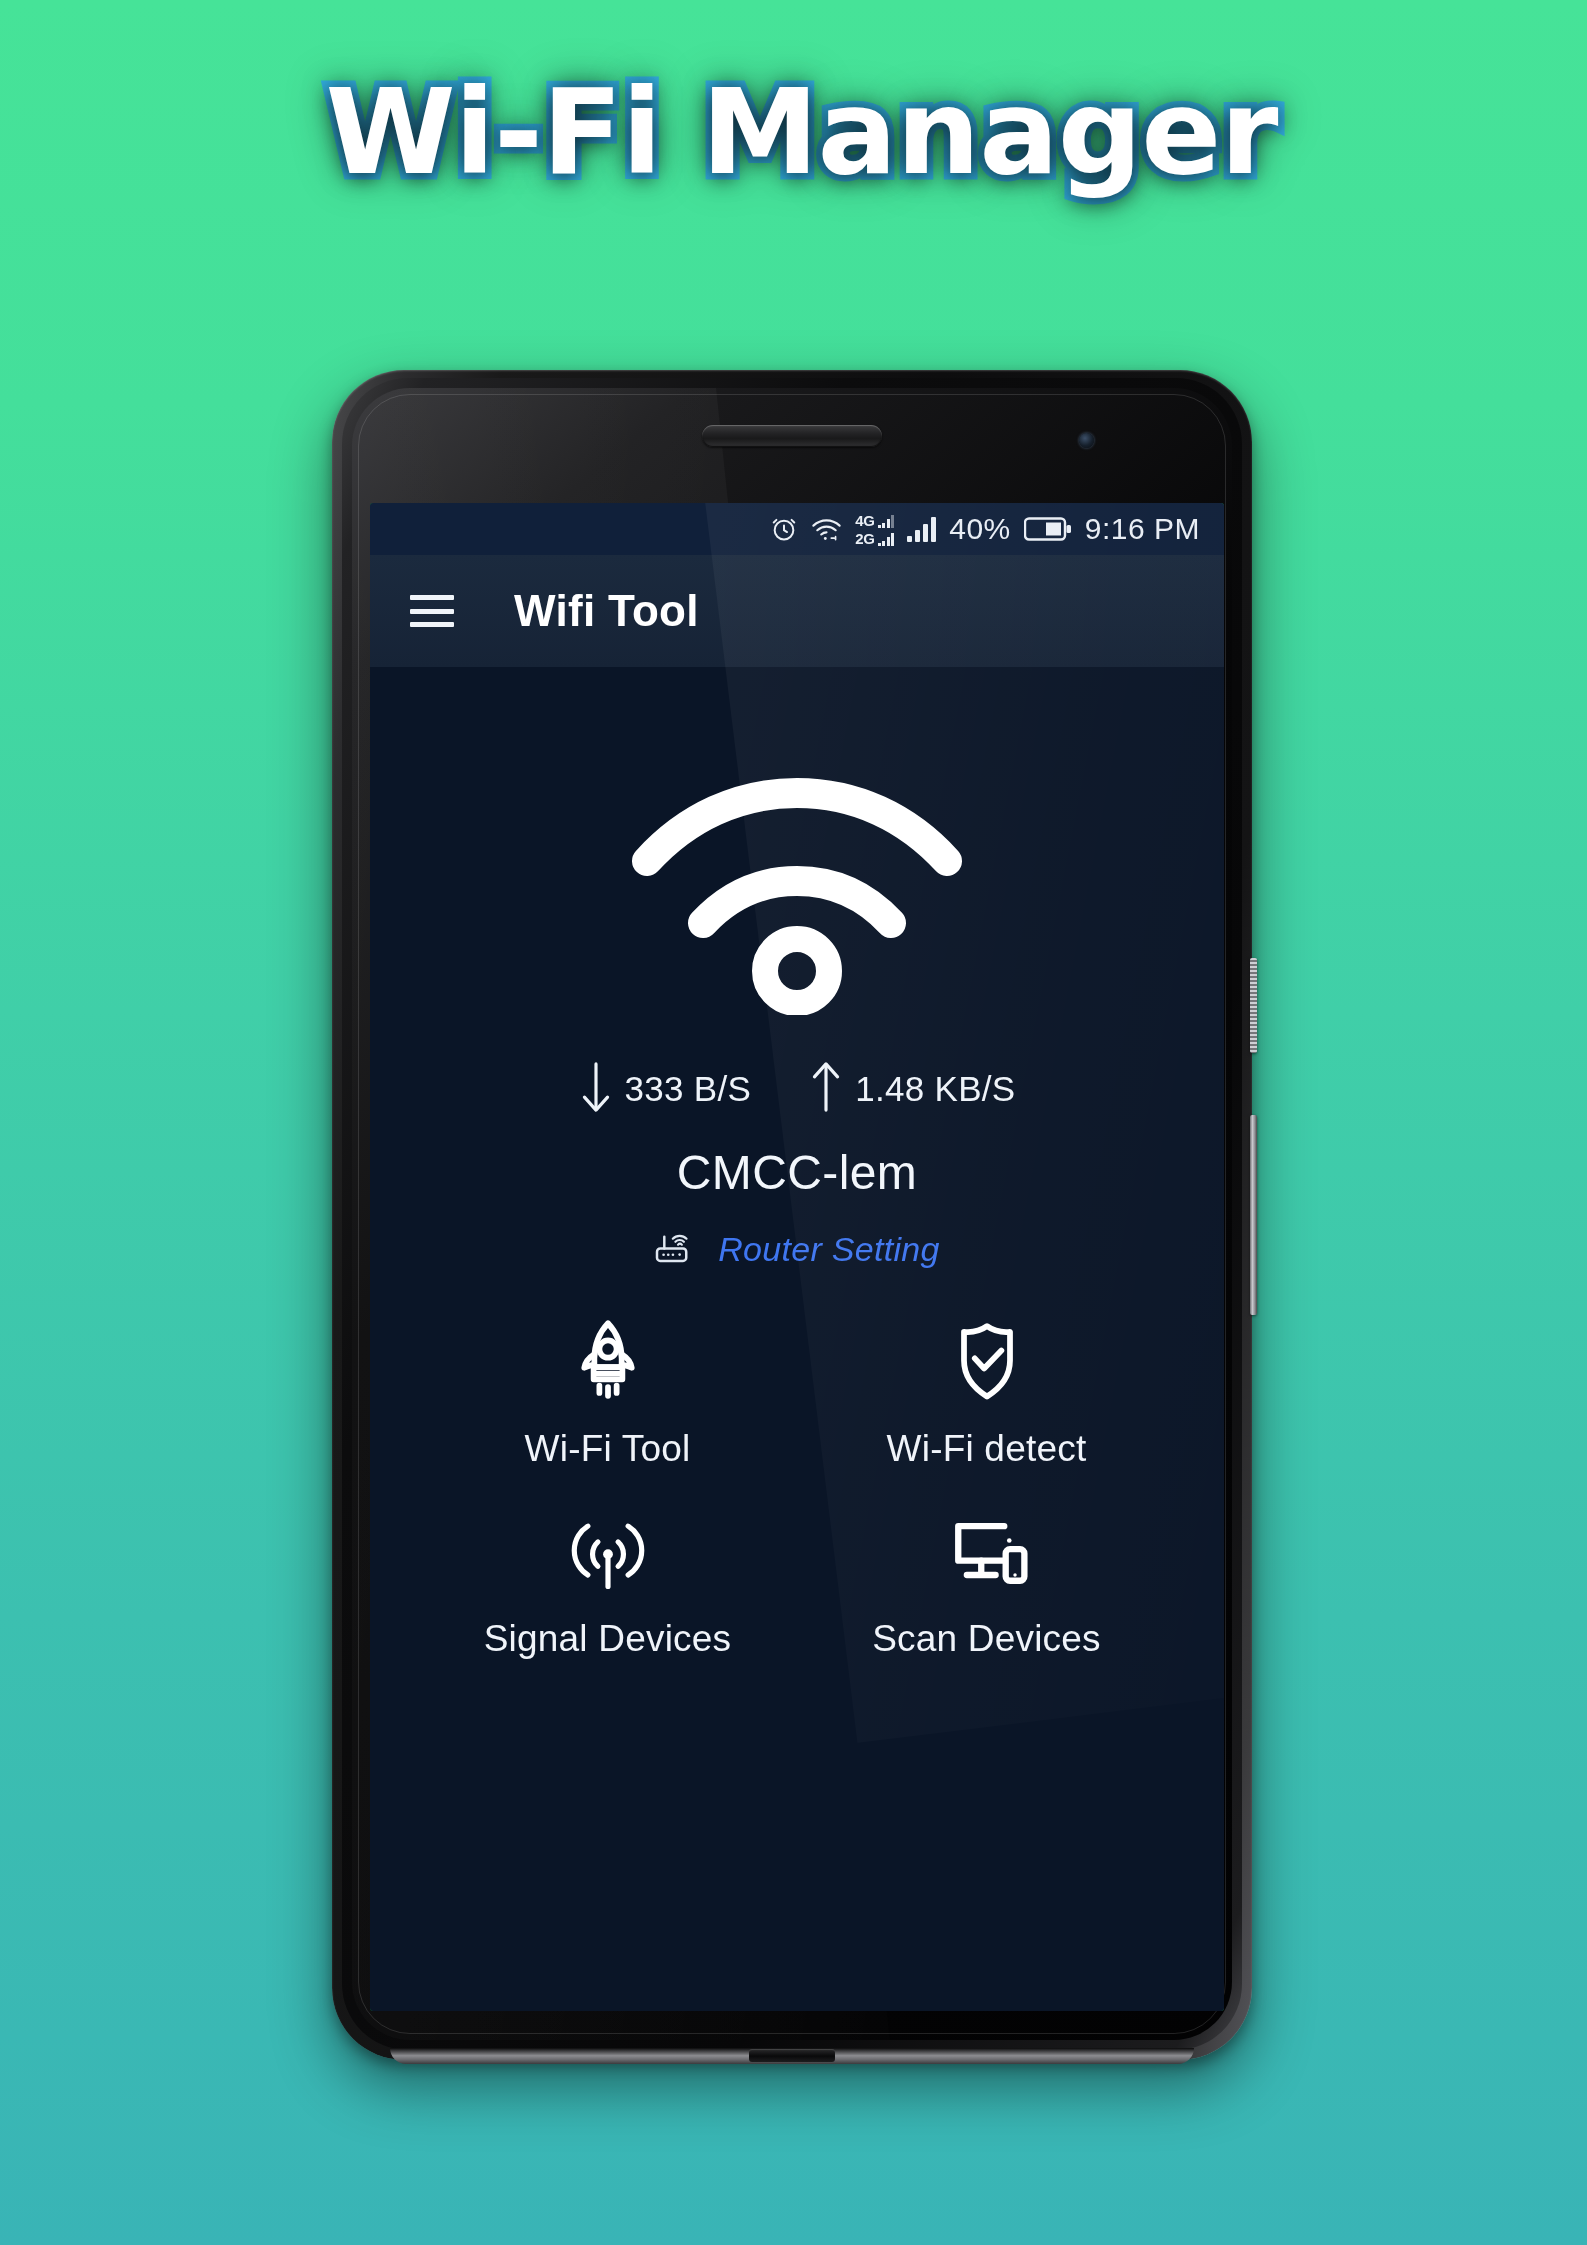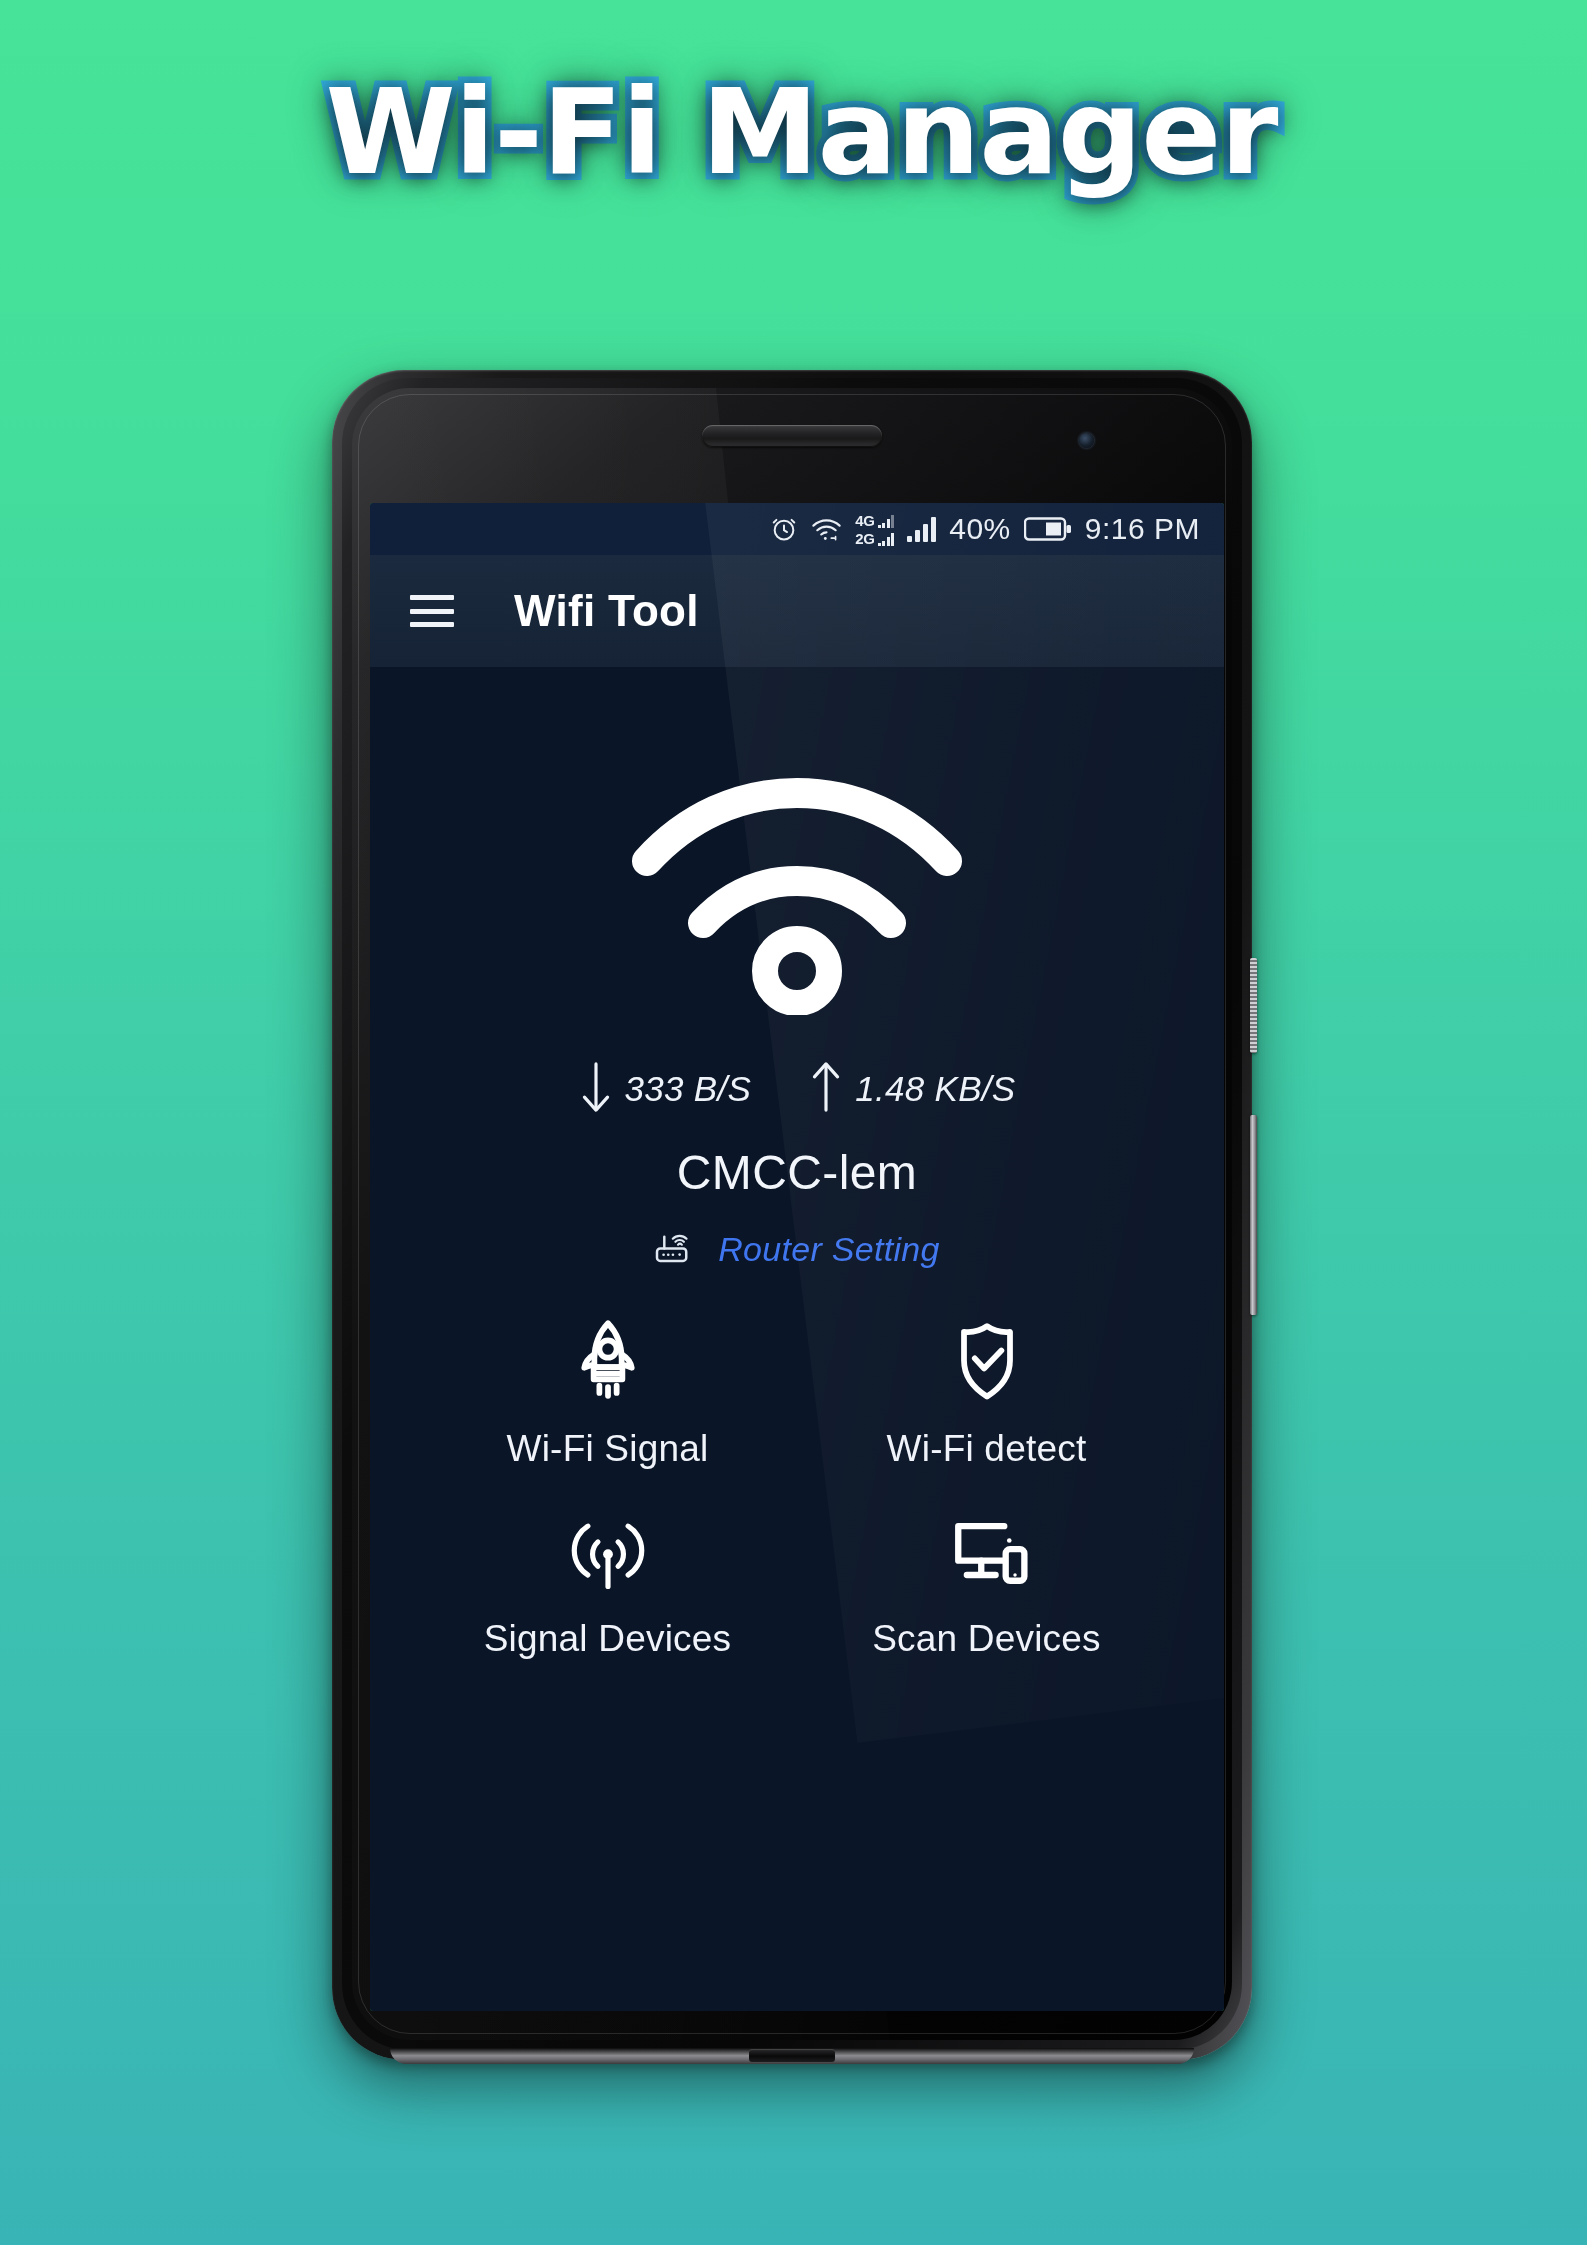--- a/index.html
+++ b/index.html
@@ -229,21 +229,21 @@
     margin-top: 98px;
     width: 340px; height: 250px;
   }
 
   .speed-row {
     margin-top: 46px;
     display: flex;
     align-items: center;
     gap: 58px;
   }
-  .speed-item { display: flex; align-items: center; gap: 12px; font-style: italic; }
+  .speed-item { display: flex; align-items: center; gap: 12px; }
   .speed-text {
     font-size: 35px;
     color: #eef3f9;
     letter-spacing: 0.3px;
   }
 
   .ssid {
     margin-top: 28px;
     font-size: 48px;
     color: #f2f6fb;
@@ -441,21 +441,21 @@
             <svg viewBox="0 0 64 64" width="92" height="92" fill="none" stroke="#ffffff" stroke-width="4" stroke-linecap="round" stroke-linejoin="round">
               <path d="M32 5c6.5 7 9.5 15.5 9.5 24.5v6h-19v-6C22.5 20.5 25.5 12 32 5z"></path>
               <circle cx="32" cy="23" r="6"></circle>
               <path d="M22.5 26.5c-4 2.5-6.5 6-7 9.5 3-1.5 5-2 7-2"></path>
               <path d="M41.5 26.5c4 2.5 6.5 6 7 9.5-3-1.5-5-2-7-2"></path>
               <path d="M22 35.5h20v8.5H22z"></path>
               <path d="M24.5 40h15"></path>
               <path d="M26 48.5v5M32 49.5v6M38 48.5v5"></path>
             </svg>
           </span>
-          <span class="tile-label">Wi-Fi Signal</span>
+          <span class="tile-label">Wi-Fi Tool</span>
         </div>
 
         <div class="tile">
           <span class="tile-icon">
             <svg viewBox="0 0 64 64" width="92" height="92" fill="none" stroke="#ffffff" stroke-width="4" stroke-linecap="round" stroke-linejoin="round">
               <path d="M32 7c5 3.5 11 4.5 16 4v20c0 12-8 20-16 25-8-5-16-13-16-25V11c5 .5 11-.5 16-4z"></path>
               <path d="M23.5 29.5l6.5 7L42 24"></path>
             </svg>
           </span>
           <span class="tile-label">Wi-Fi detect</span>

